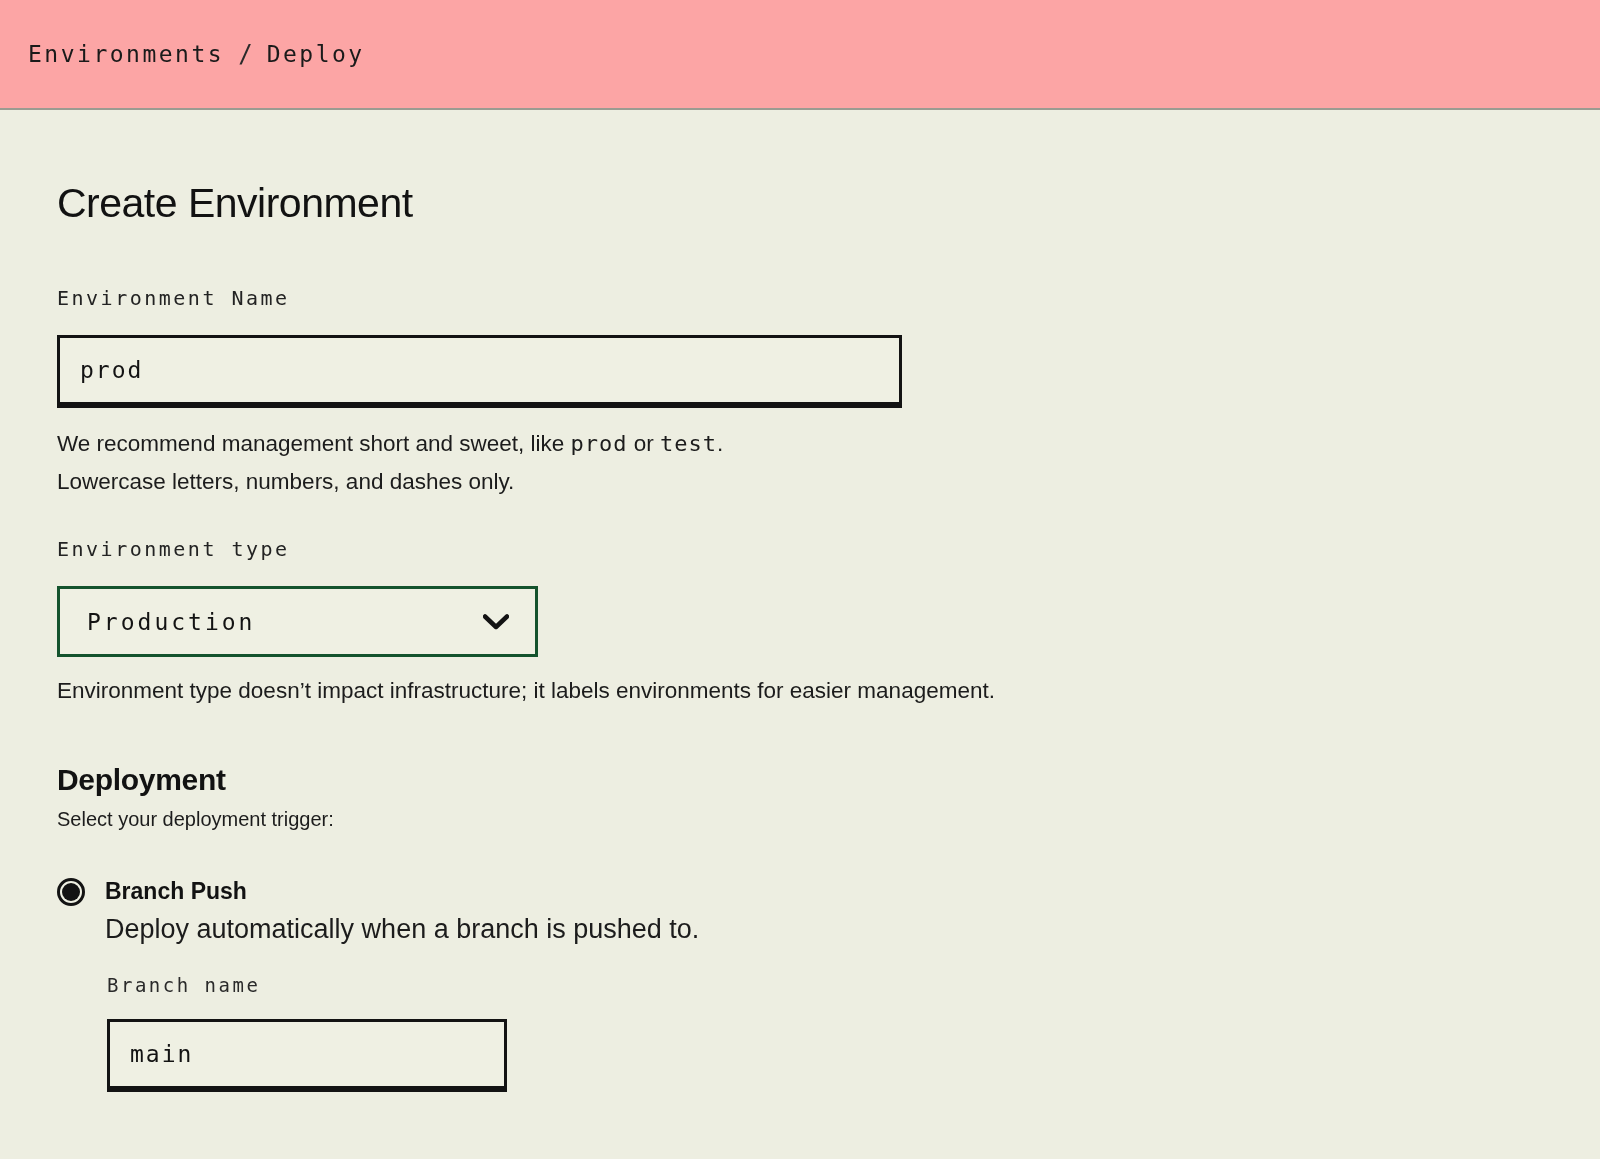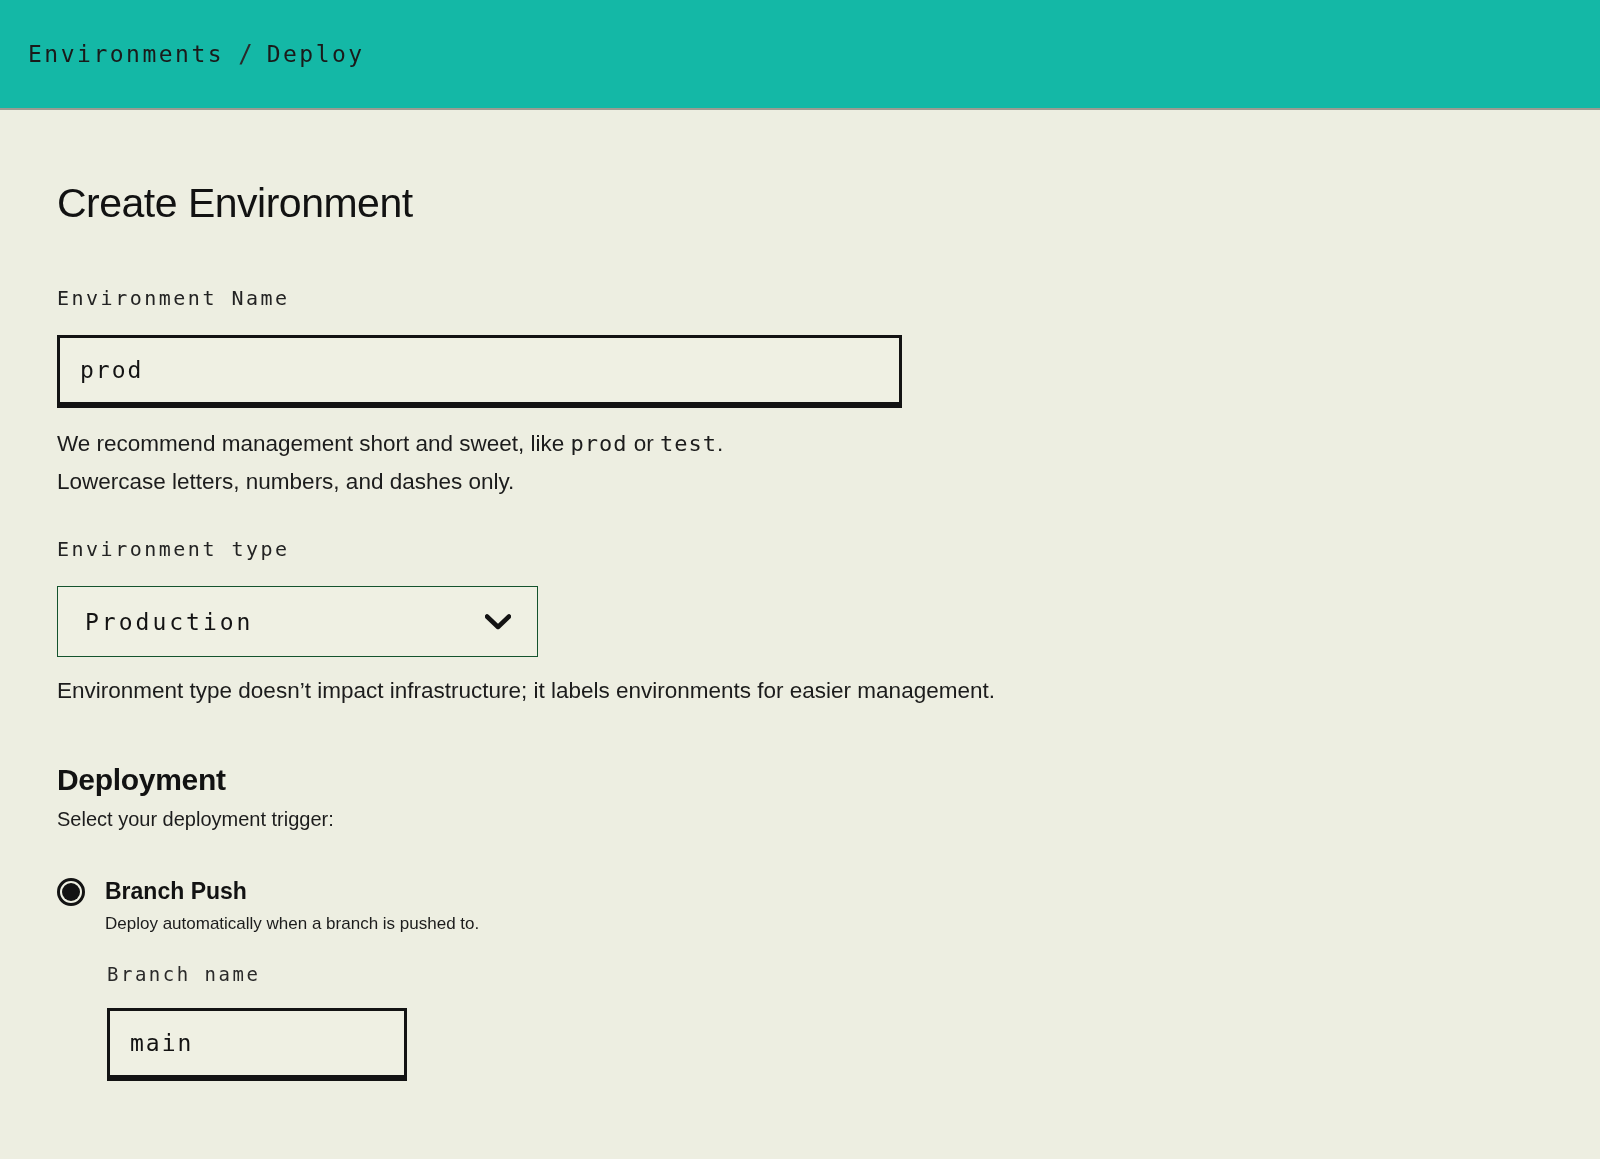--- a/index.html
+++ b/index.html
@@ -8,21 +8,21 @@
     background: #edeee1;
     color: #161616;
     font-family: "Liberation Sans", sans-serif;
     overflow: hidden;
   }
   .mono { font-family: "DejaVu Sans Mono", "Liberation Mono", monospace; }
 
   
   .topbar {
     height: 110px;
-    background: #14b8a6;
+    background: #fca5a5;
     border-bottom: 2px solid #9b9b91;
     display: flex;
     align-items: center;
     padding-left: 28px;
   }
   .breadcrumb {
     display: flex;
     align-items: center;
     gap: 14px;
     font-family: "DejaVu Sans Mono", "Liberation Mono", monospace;
@@ -86,21 +86,21 @@
     font-size: 22px;
     letter-spacing: 1px;
   }
 
   .label-env-type { margin-top: 36px; }
 
   .select-box {
     margin-top: 25px;
     width: 481px;
     height: 71px;
-    border: 1px solid #14532d;
+    border: 3px solid #14532d;
     background: #eff0e3;
     display: flex;
     align-items: center;
     justify-content: space-between;
     padding: 0 26px 0 27px;
     cursor: pointer;
   }
   .select-value {
     font-family: "DejaVu Sans Mono", "Liberation Mono", monospace;
     font-size: 23px;
@@ -153,34 +153,34 @@
   .option-body { display: flex; flex-direction: column; }
   .option-label {
     font-size: 23px;
     font-weight: 700;
     color: #121212;
     line-height: 28px;
     cursor: pointer;
   }
   .option-desc {
     margin-top: 9px;
-    font-size: 17px;
+    font-size: 27px;
     color: #1c1c1c;
     text-align: right;
   }
 
   .branch-field { margin-top: 29px; margin-left: 2px; }
   .branch-label {
     font-size: 19px;
     letter-spacing: 2.5px;
     color: #2a2a2a;
   }
   .input-branch {
     margin-top: 23px;
-    width: 300px;
+    width: 400px;
   }
 </style>
 </head>
 <body>
 
 <header class="topbar">
   <nav class="breadcrumb">
     <span class="crumb">Environments</span>
     <span class="sep">/</span>
     <span class="crumb">Deploy</span>

